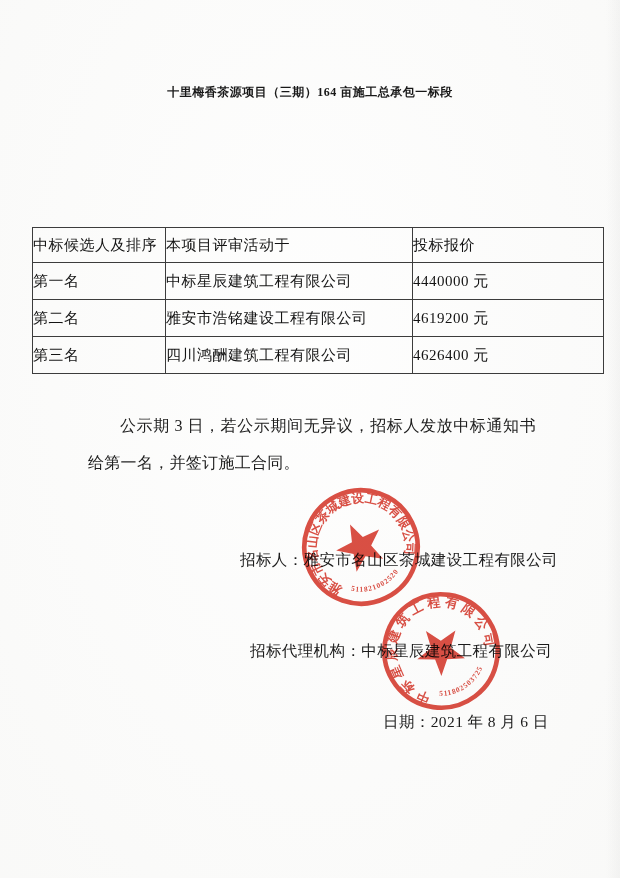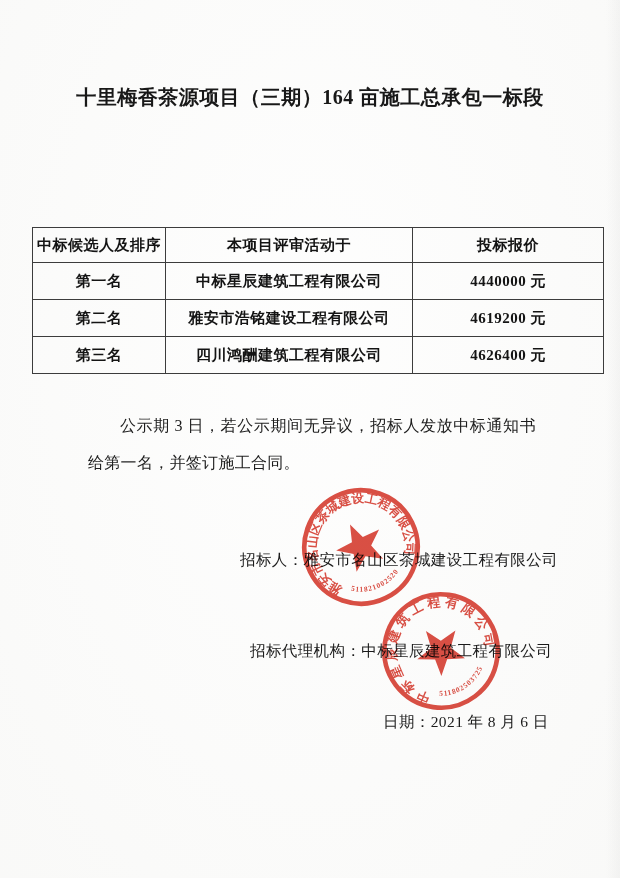--- a/index.html
+++ b/index.html
@@ -10,39 +10,39 @@
     background:#fcfcfb;
     background-image:
       linear-gradient(to left, rgba(180,180,180,.10), rgba(180,180,180,0) 14px),
       radial-gradient(ellipse at 50% 40%, rgba(255,255,255,.6), rgba(240,240,238,.25));
     font-family:"Liberation Serif","DejaVu Serif",serif;
     color:#1f1f1f;
     overflow:hidden;
   }
   .title{
     position:absolute;left:0;right:0;text-align:center;
-    font-weight:bold;font-size:20px;letter-spacing:.5px;color:#181818;
+    font-weight:bold;font-size:12px;letter-spacing:.5px;color:#181818;
   }
   .title1{top:84px;}
   .title2{top:121px;font-size:16px;}
   .para{
     position:absolute;font-size:16px;line-height:36.5px;
     text-align:justify;text-indent:2em;letter-spacing:.3px;color:#1d1d1d;
   }
   .intro{left:85px;width:452px;top:150px;}
   .notice{left:88px;width:448px;top:408px;}
   table.results{
     position:absolute;left:32px;top:227px;width:571px;
     border-collapse:collapse;table-layout:fixed;
     font-size:15px;color:#141414;
   }
   table.results th,table.results td{
     border:1.6px solid #3c3c3c;
-    text-align:center;vertical-align:middle;
-    font-weight:bold;padding:0;
+    text-align:left;vertical-align:middle;
+    font-weight:normal;padding:0;
     height:36px;letter-spacing:.5px;
   }
   table.results th{height:34px;}
   .col-rank{width:133px;}
   .col-name{width:247px;}
   .col-price{width:191px;}
   .sigline{
     position:absolute;font-size:15.5px;letter-spacing:.4px;color:#1b1b1b;white-space:nowrap;
   }
   .tenderer-line{left:240px;top:550px;}

